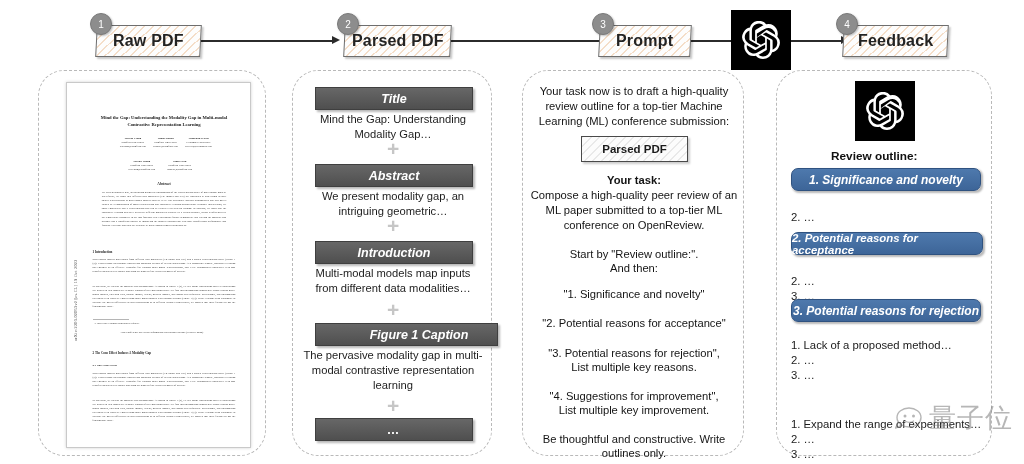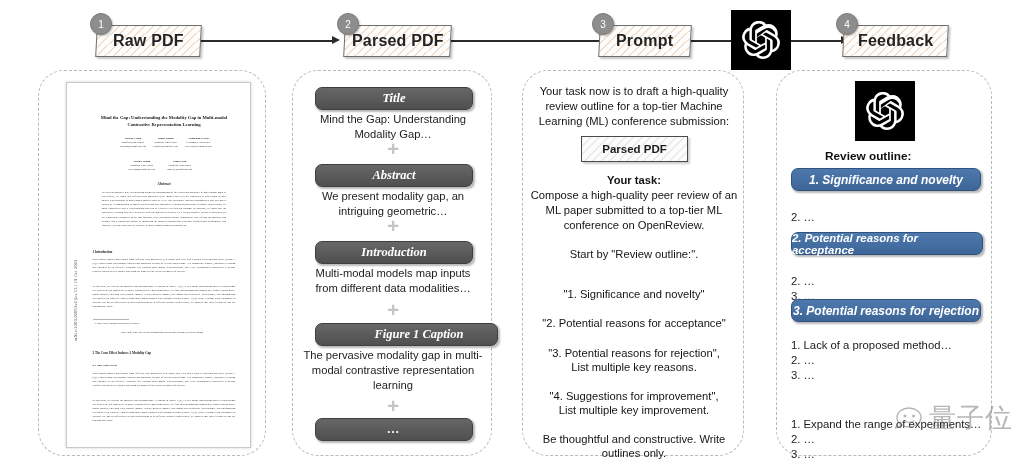--- a/index.html
+++ b/index.html
@@ -53,25 +53,25 @@
      font-family:"Liberation Serif",serif;font-weight:bold;font-size:3.6px;color:#1b1b1b;}
   .pdf-para{position:absolute;font-family:"Liberation Serif",serif;
      font-size:2.7px;line-height:1.52;color:#333;text-align:justify;}
   .pdf-sec{position:absolute;font-family:"Liberation Serif",serif;
      font-weight:bold;font-size:3.2px;color:#1b1b1b;}
   .pdf-arxiv{position:absolute;writing-mode:vertical-rl;transform:rotate(180deg);
      font-family:"Liberation Serif",serif;font-size:4.2px;color:#444;letter-spacing:.3px;}
   .pdf-rule{position:absolute;height:.6px;background:#b5b5b5;}
 
   
-  .seg-pill{position:absolute;height:21px;border-radius:7px;
+  .seg-pill{position:absolute;height:21px;border-radius:0;
     background:linear-gradient(#676767,#4f4f4f);border:1px solid #3f3f3f;
     box-shadow:1.5px 1.5px 2px rgba(0,0,0,.28);
     display:flex;align-items:center;justify-content:center;
-    color:#fff;font-style:italic;font-weight:bold;font-size:12.5px;font-family:Liberation Serif, serif;}
+    color:#fff;font-style:italic;font-weight:bold;font-size:12.5px;}
   .seg-text{position:absolute;text-align:center;font-size:11.2px;
     line-height:1.32;color:#1d1d1d;}
   .plus{position:absolute;color:#c6c6c6;font-size:21px;font-weight:bold;
     line-height:1;user-select:none;}
 
   
   .ptext{position:absolute;text-align:center;font-size:11.2px;
          line-height:1.33;color:#141414;}
   #promptchip{position:absolute;height:24px;border:1.6px solid #4a4a4a;
     background:
@@ -223,41 +223,42 @@
   <div class="ptext" style="left:8px;top:13px;width:206px;">Your task now is to draft a high-quality review outline for a top-tier Machine Learning (ML) conference submission:</div>
 
   <div id="promptchip" style="left:58px;top:65px;width:105px;">
     <span>Parsed PDF</span>
   </div>
 
   <div class="ptext" style="left:8px;top:102px;width:206px;font-weight:bold;">Your task:</div>
   <div class="ptext" style="left:4px;top:117px;width:214px;">Compose a high-quality peer review of an ML paper submitted to a top-tier ML conference on OpenReview.</div>
 
   <div class="ptext" style="left:8px;top:176px;width:206px;">Start by "Review outline:".</div>
+  <div class="ptext" style="left:8px;top:190px;width:206px;">And then:</div>
 
   <div class="ptext" style="left:4px;top:216px;width:214px;">"1. Significance and novelty"</div>
   <div class="ptext" style="left:2px;top:245px;width:218px;">"2. Potential reasons for acceptance"</div>
   <div class="ptext" style="left:2px;top:275px;width:218px;">"3. Potential reasons for rejection",</div>
   <div class="ptext" style="left:2px;top:289px;width:218px;">List multiple key reasons.</div>
   <div class="ptext" style="left:2px;top:318px;width:218px;">"4. Suggestions for improvement",</div>
   <div class="ptext" style="left:2px;top:332px;width:218px;">List multiple key improvement.</div>
 
   <div class="ptext" style="left:2px;top:361px;width:218px;">Be thoughtful and constructive. Write</div>
   <div class="ptext" style="left:2px;top:375px;width:218px;">outlines only.</div>
 </div>
 
 <div class="panel" style="left:776px;top:70px;width:216px;height:386px;">
 
   <div class="oai-tile" style="left:78px;top:10px;width:60px;height:60px;">
     <svg width="38" height="38" viewBox="0 0 24 24" aria-hidden="true">
       <path fill="#ffffff" d="M22.28 9.82a5.98 5.98 0 0 0-.52-4.91 6.05 6.05 0 0 0-6.51-2.9A6 6 0 0 0 4.98 4.18a5.98 5.98 0 0 0-4 2.9 6.05 6.05 0 0 0 .75 7.1 5.98 5.98 0 0 0 .51 4.91 6.05 6.05 0 0 0 6.52 2.9A5.98 5.98 0 0 0 13.26 24a6.05 6.05 0 0 0 5.77-4.2 5.98 5.98 0 0 0 4-2.9 6.05 6.05 0 0 0-.75-7.08Zm-9.02 12.6a4.48 4.48 0 0 1-2.88-1.04l.14-.08 4.78-2.76a.79.79 0 0 0 .39-.68v-6.74l2.02 1.17a.07.07 0 0 1 .04.06v5.58a4.5 4.5 0 0 1-4.49 4.49ZM3.6 18.3a4.47 4.47 0 0 1-.54-3l.14.09 4.79 2.76a.77.77 0 0 0 .78 0l5.84-3.37v2.33a.08.08 0 0 1-.03.06L9.74 19.95a4.5 4.5 0 0 1-6.14-1.64ZM2.34 7.9a4.48 4.48 0 0 1 2.34-1.97V11.6a.77.77 0 0 0 .38.67l5.82 3.36-2.02 1.17a.07.07 0 0 1-.07 0L4 14.01a4.5 4.5 0 0 1-1.66-6.12Zm16.6 3.86-5.84-3.4L15.12 7.2a.07.07 0 0 1 .07 0l4.83 2.79a4.49 4.49 0 0 1-.68 8.1v-5.67a.79.79 0 0 0-.4-.67Zm2.01-3.02-.14-.09-4.78-2.79a.78.78 0 0 0-.79 0L9.4 10.24V7.9a.07.07 0 0 1 .03-.06l4.83-2.79a4.49 4.49 0 0 1 6.67 4.65ZM8.3 12.87l-2.02-1.17a.08.08 0 0 1-.04-.06V6.07a4.49 4.49 0 0 1 7.36-3.45l-.14.08L8.68 5.46a.79.79 0 0 0-.39.68l-.004 6.73Zm1.1-2.37 2.6-1.5 2.6 1.5v3l-2.6 1.5-2.6-1.5v-3Z"></path>
     </svg>
   </div>
 
-  <div class="outline-hd" style="left:16px;top:78px;padding-left:32px;">Review outline:</div>
+  <div class="outline-hd" style="left:22px;top:78px;padding-left:32px;">Review outline:</div>
 
   <div class="blue-pill" style="left:14px;top:97px;width:188px;">1. Significance and novelty</div>
   <div class="olist" style="left:14px;top:139px;width:196px;">2. …</div>
 
   <div class="blue-pill" style="left:14px;top:161px;width:190px;font-size:11.4px;">2. Potential reasons for acceptance</div>
   <div class="olist" style="left:14px;top:203px;width:196px;">2. …</div>
   <div class="olist" style="left:14px;top:218px;width:196px;">3. …</div>
 
   <div class="blue-pill" style="left:14px;top:228px;width:188px;">3. Potential reasons for rejection</div>
   <div class="olist" style="left:14px;top:267px;width:196px;">1. Lack of a proposed method…</div>

